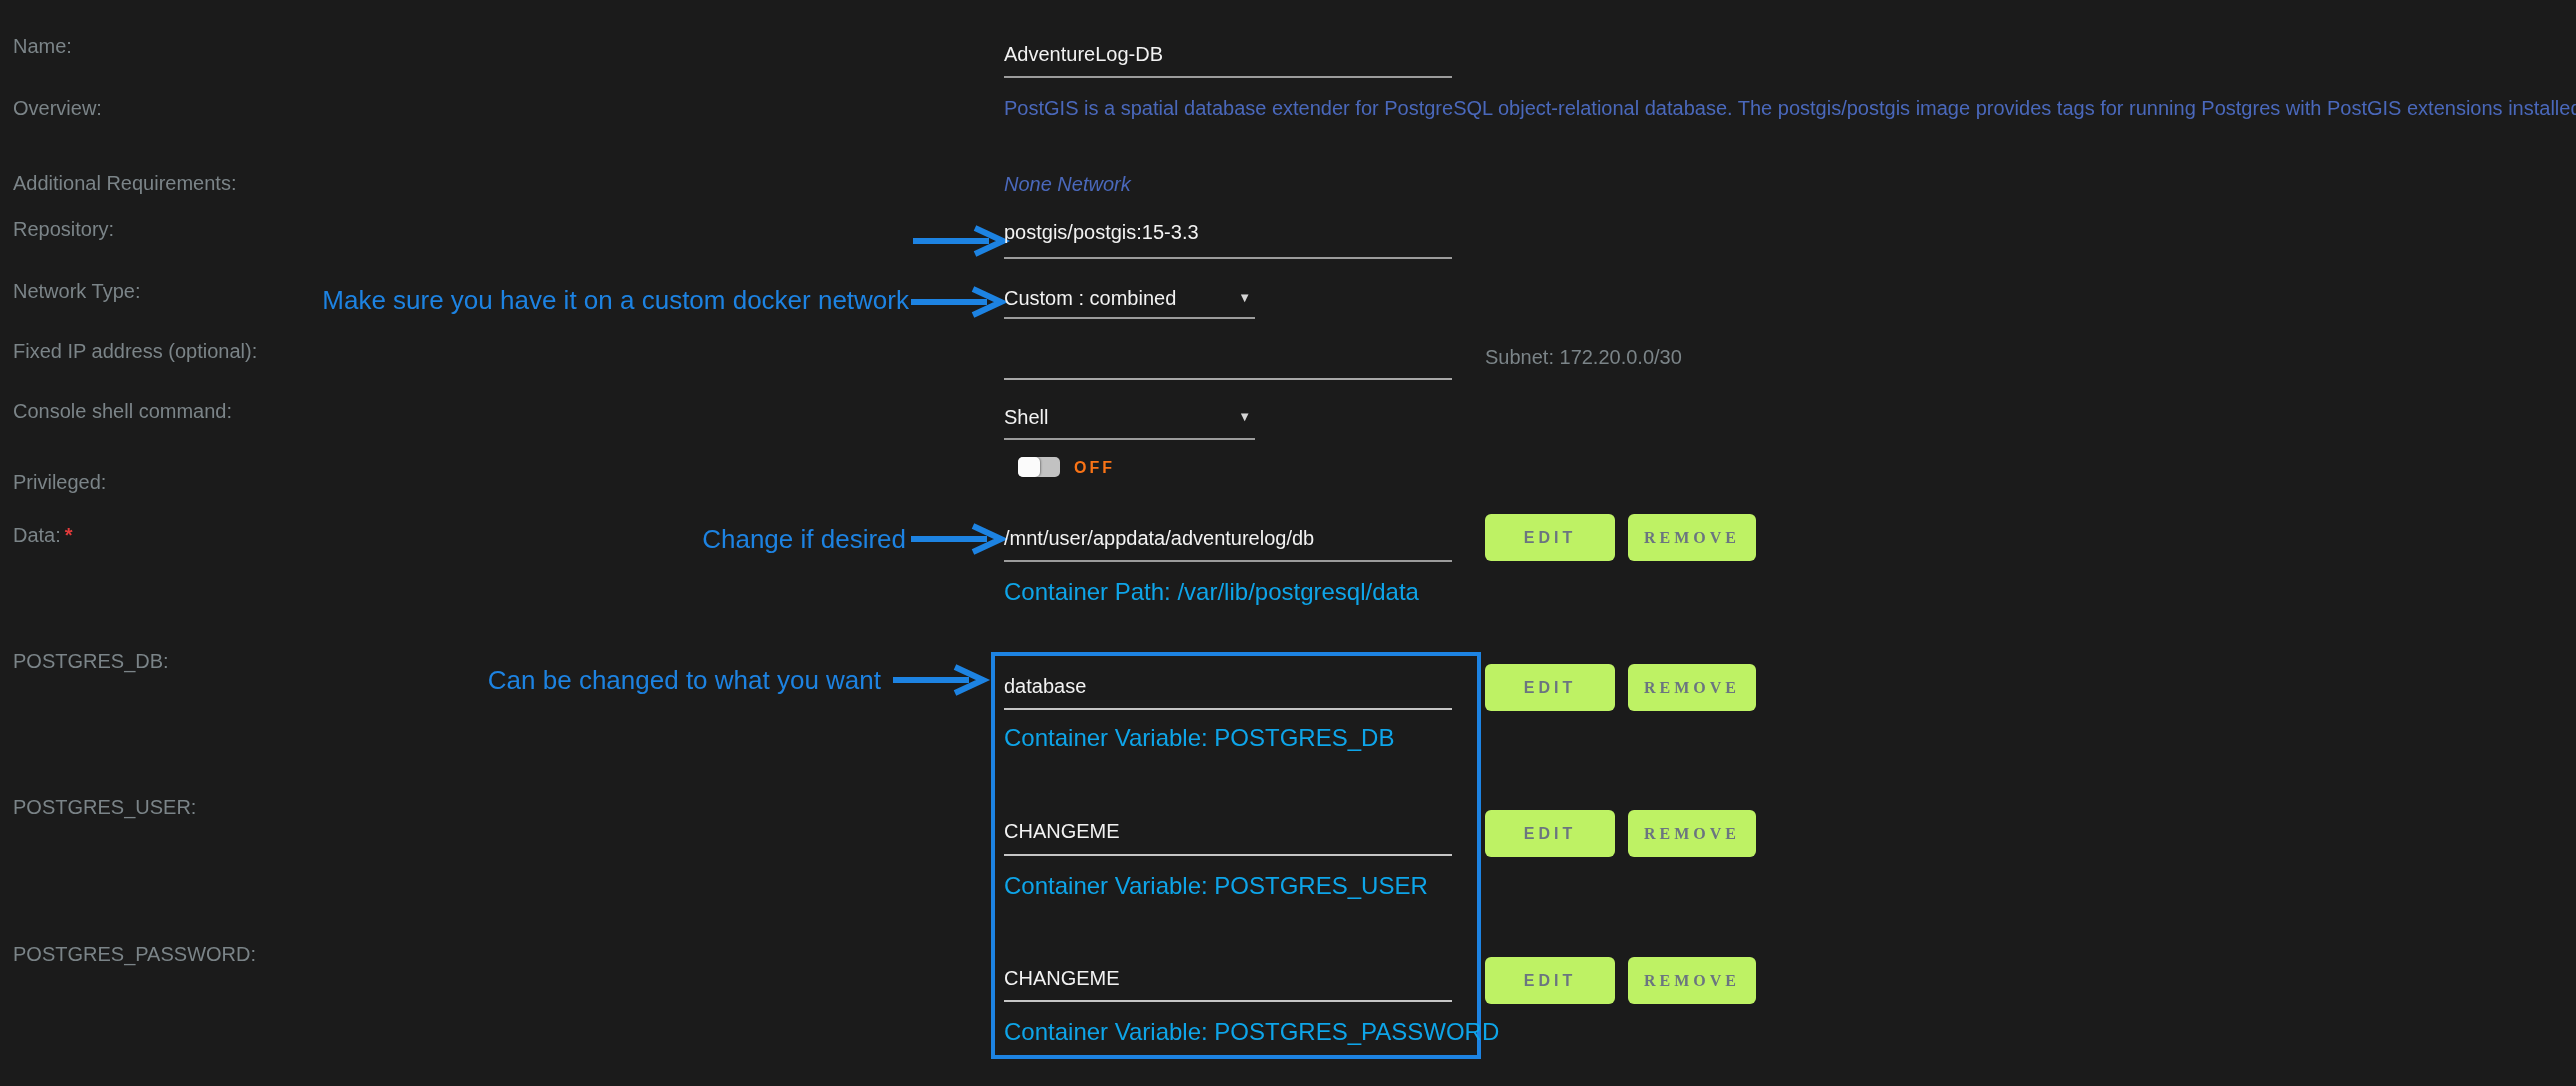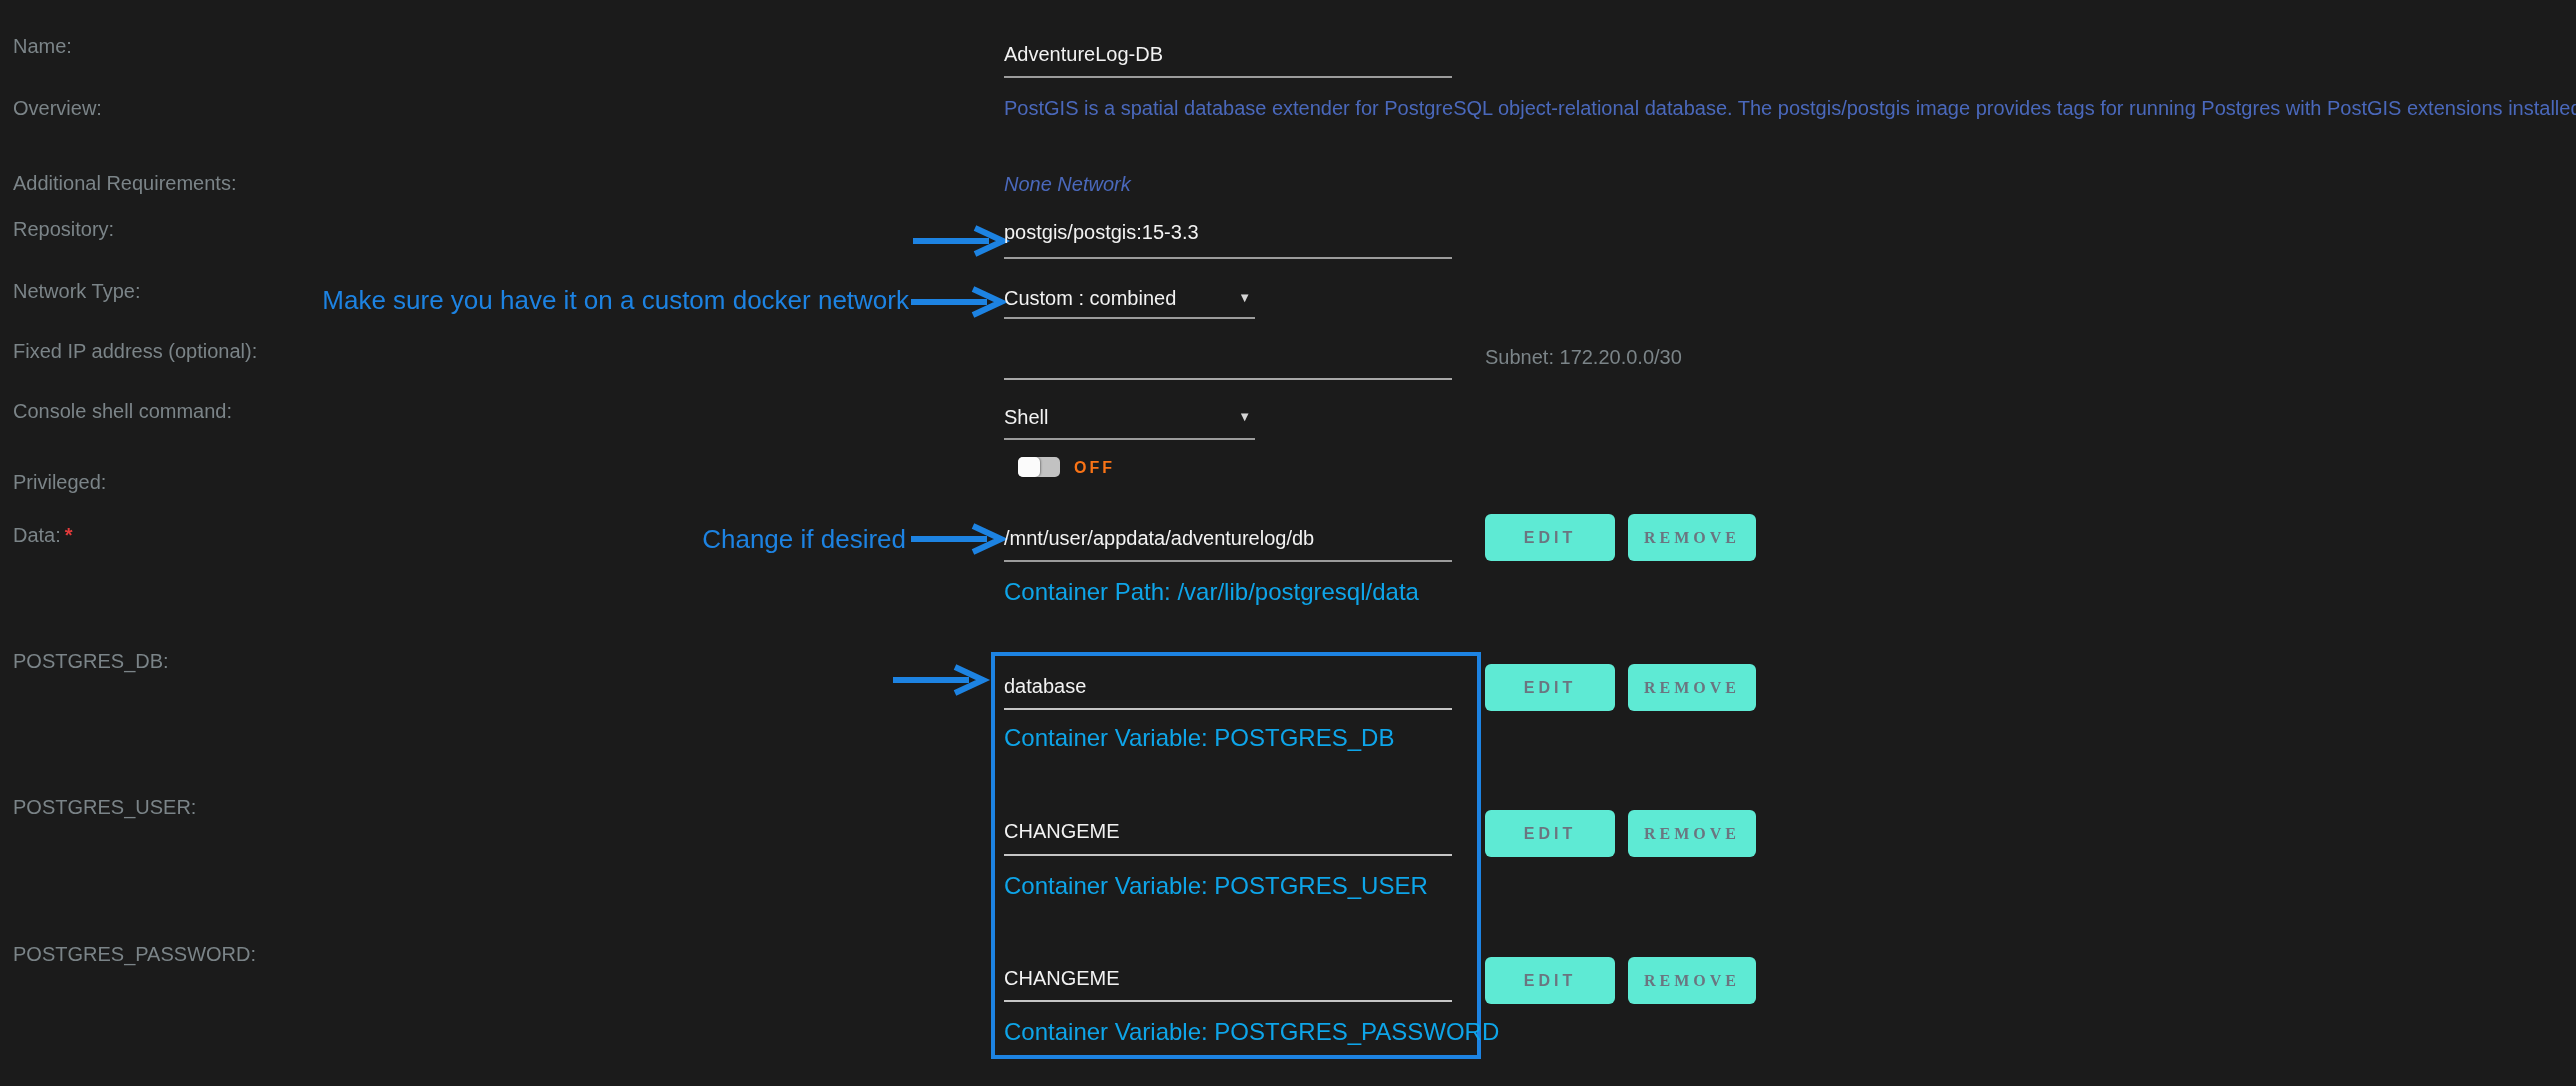--- a/index.html
+++ b/index.html
@@ -45,21 +45,21 @@
   }
   .toggle .knob{
     position:absolute;left:0;top:0;width:22px;height:20px;background:#fbfbfb;
     border-radius:5px;box-shadow:1px 0 2px rgba(0,0,0,.35);
   }
   .toggle-label{
     position:absolute;left:1074px;top:459px;color:#f97316;font-size:16px;font-weight:bold;
     letter-spacing:3px;
   }
   .btn{
-    position:absolute;width:130px;height:47px;background:#5eead4;border-radius:6px;
+    position:absolute;width:130px;height:47px;background:#bef264;border-radius:6px;
     color:#6b7580;font-size:16px;font-weight:bold;letter-spacing:4px;
     display:flex;align-items:center;justify-content:center;cursor:pointer;white-space:nowrap;
   }
   .btn.remove{width:128px;font-family:Liberation Serif, serif;}
   .note{
     position:absolute;color:#7b8488;font-size:20px;line-height:24px;white-space:nowrap;
   }
   .highlight-box{
     position:absolute;left:991px;top:652px;width:490px;height:407px;
     border:4px solid #1d83e2;box-sizing:border-box;
@@ -128,20 +128,21 @@
   </svg>
   <div class="value" style="top:526px">/mnt/user/appdata/adventurelog/db</div>
   <div class="underline" style="top:560px"></div>
   <div class="btn" style="left:1485px;top:514px">EDIT</div>
   <div class="btn remove" style="left:1628px;top:514px">REMOVE</div>
   <div class="meta" style="top:580px">Container Path: /var/lib/postgresql/data</div>
 
   <div class="highlight-box"></div>
 
   <div class="label" style="top:649px">POSTGRES_DB:</div>
+  <div class="annotation" style="top:665px;left:383px;width:498px">Can be changed to what you want</div>
   <svg class="arrow" style="left:891px;top:664px" width="100" height="32" viewBox="0 0 100 32">
     <line x1="2" y1="16" x2="78" y2="16"></line>
     <polyline points="64,3 92,16 64,29"></polyline>
   </svg>
   <div class="value" style="top:674px">database</div>
   <div class="underline bright" style="top:708px"></div>
   <div class="meta" style="top:726px">Container Variable: POSTGRES_DB</div>
   <div class="btn" style="left:1485px;top:664px">EDIT</div>
   <div class="btn remove" style="left:1628px;top:664px">REMOVE</div>
 

